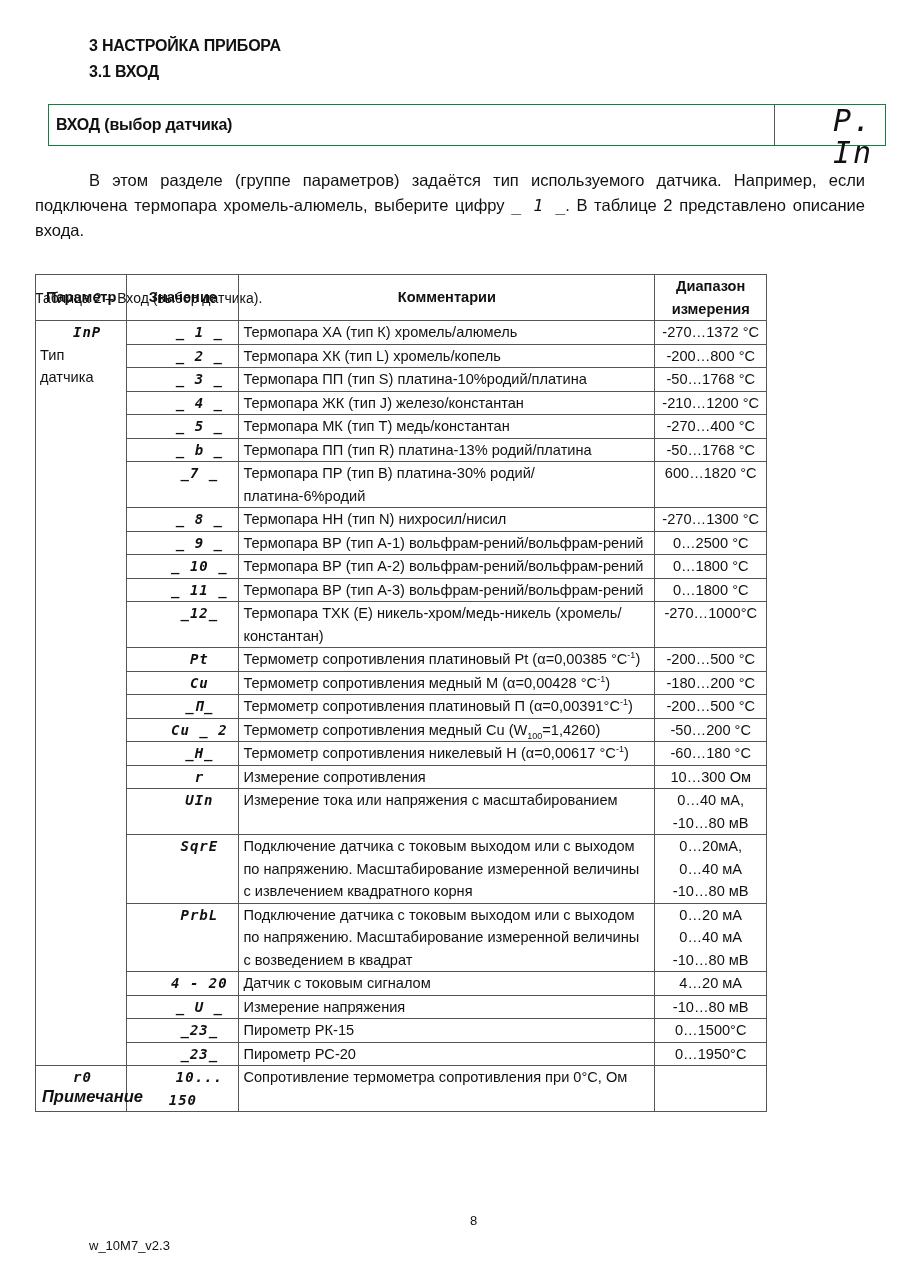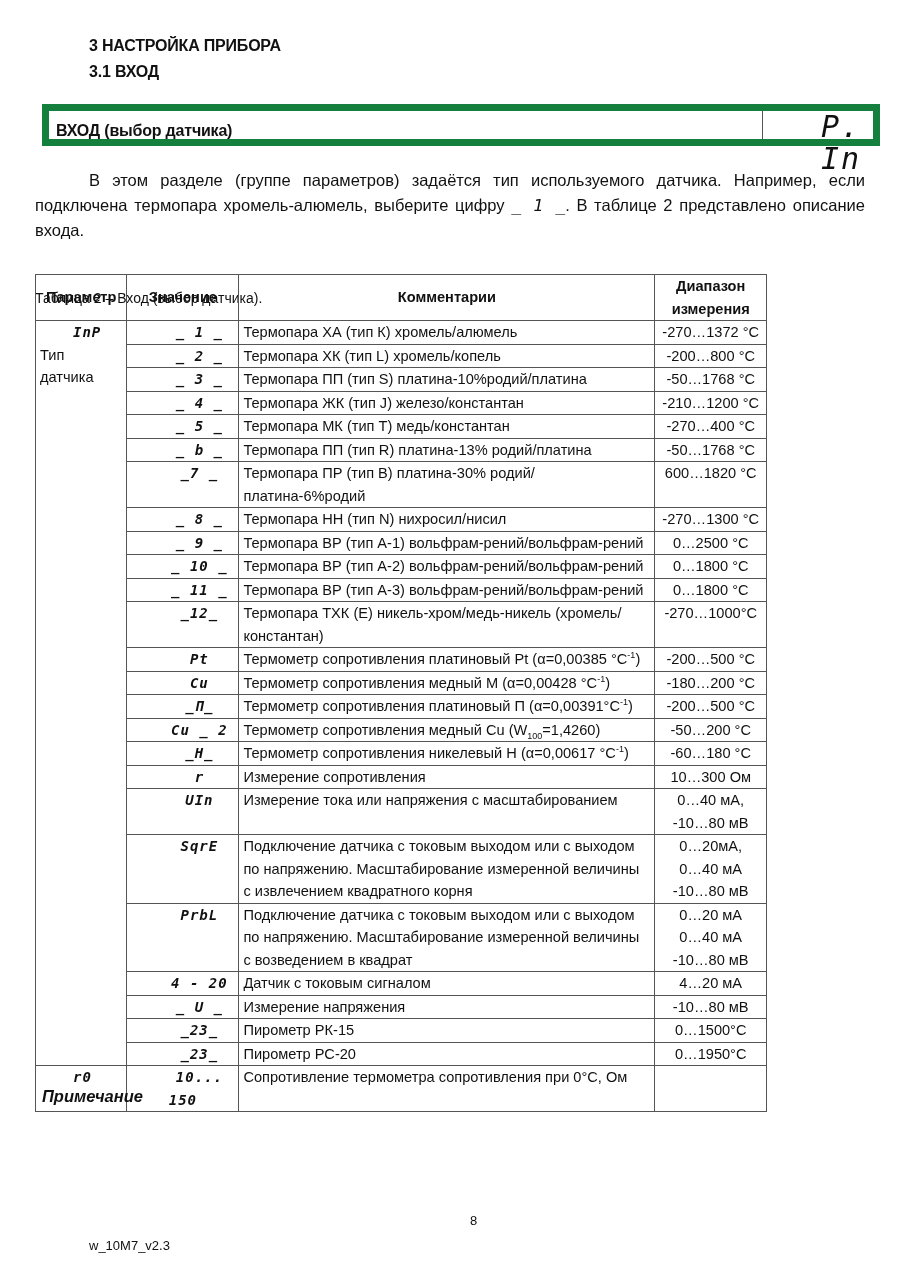--- a/index.html
+++ b/index.html
@@ -1,20 +1,20 @@
 <!DOCTYPE html>
 <html><head>
 <meta charset="utf-8">
 <style>
   html, body { margin: 0; padding: 0; background: #ffffff; }
   body { width: 900px; height: 1273px; position: relative; font-family: "Liberation Sans", sans-serif; color: #111; }
   .h1 { position: absolute; left: 89px; top: 37px; font-size: 16px; font-weight: bold; letter-spacing: -0.2px; }
   .h2 { position: absolute; left: 89px; top: 63px; font-size: 16px; font-weight: bold; letter-spacing: -0.2px; }
 
-  .sect-box { position: absolute; left: 42px; top: 104px; width: 838px; height: 42px; border: 7px solid #15803d; box-sizing: border-box; display: flex; }
+  .sect-box { position: absolute; left: 48px; top: 104px; width: 838px; height: 42px; border: 1px solid #15803d; box-sizing: border-box; display: flex; }
   .sect-title { flex: 1; font-weight: bold; font-size: 16px; padding-left: 7px; line-height: 40px; letter-spacing: -0.2px; }
   .sect-code { width: 111px; border-left: 1px solid #555; font-family: "DejaVu Sans Mono", monospace; font-style: italic; font-size: 30px; text-align: right; padding-right: 12px; line-height: 32px; box-sizing: border-box; letter-spacing: 2px; }
 
   .para { position: absolute; left: 35px; top: 168px; width: 830px; font-size: 16.5px; line-height: 25px; text-align: justify; }
   .para .indent { display: inline-block; width: 54px; }
   .seg { font-family: "DejaVu Sans Mono", monospace; font-style: italic; }
 
   .caption { position: absolute; left: 35px; top: 262px; font-size: 14px; margin-top: 28px; }
 
   table.main { position: absolute; left: 35px; top: 274px; width: 732px; border-collapse: collapse; font-size: 14.6px; }

